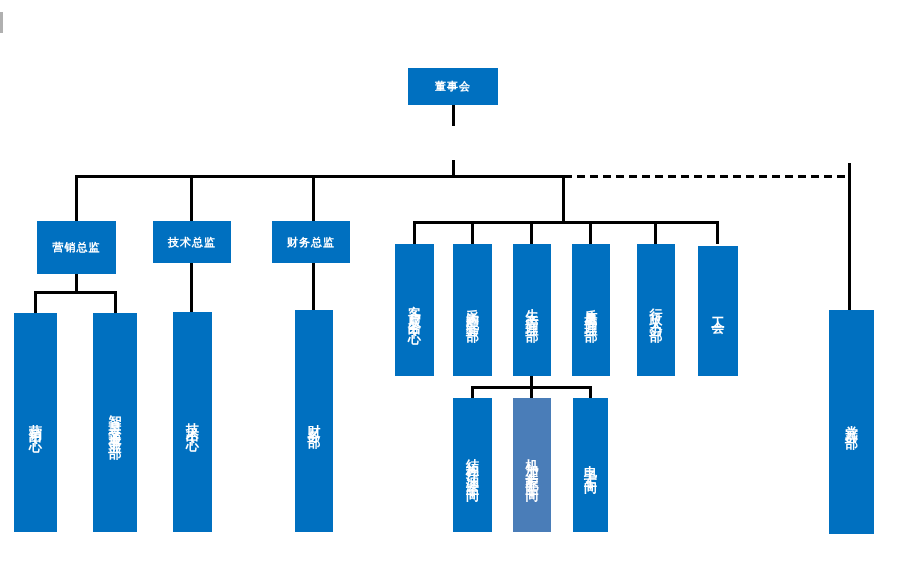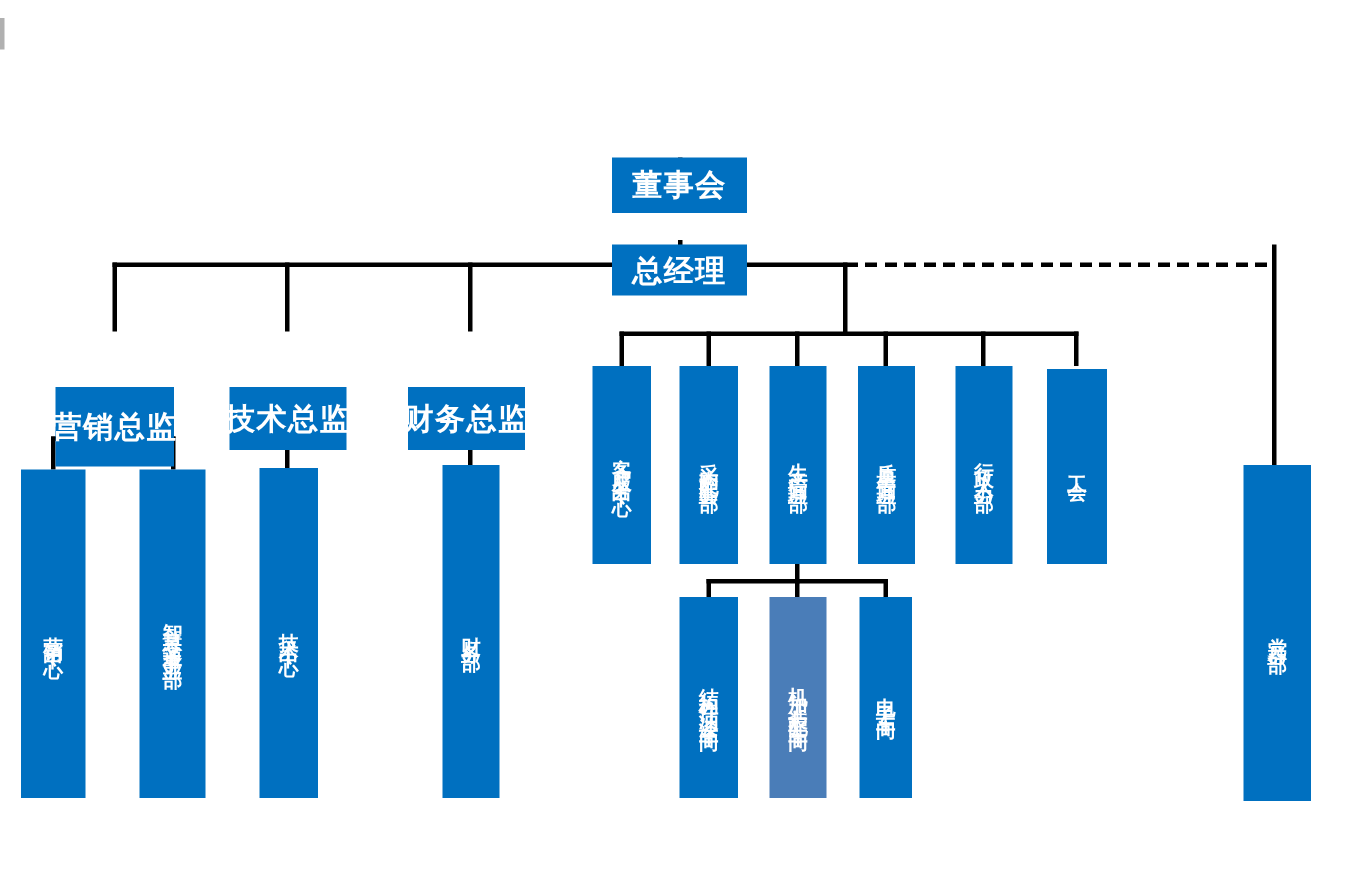--- a/index.html
+++ b/index.html
@@ -16,24 +16,23 @@
     background: var(--primary, #0070c0);
     color: #ffffff;
     font-weight: bold;
     display: flex;
     align-items: center;
     justify-content: center;
     box-sizing: border-box;
     text-align: center;
   }
   .node.h {
-    font-size: 20px;
+    font-size: 11px;
     letter-spacing: 1px;
     white-space: nowrap;
-    margin-top: 37px;
   }
   .node.v {
     writing-mode: vertical-rl;
     text-orientation: upright;
     font-size: 13px;
     letter-spacing: 5px;
     line-height: 1;
   }
   .node.muted { background: var(--muted, #4a7db8); }
   .lh { position: absolute; height: 3px; background: var(--line, #000); }
@@ -80,21 +79,20 @@
   <div class="lv" style="left:190px;top:263px;height:49px;"></div>
   <div class="lv" style="left:312px;top:263px;height:47px;"></div>
 
   <div class="lv" style="left:530px;top:376px;height:13px;"></div>
   <div class="lh" style="left:471px;top:386px;width:121px;"></div>
   <div class="lv" style="left:471px;top:386px;height:12px;"></div>
   <div class="lv" style="left:530px;top:386px;height:12px;"></div>
   <div class="lv" style="left:589px;top:386px;height:12px;"></div>
 
   <div class="node h" style="left:408px;top:68px;width:90px;height:37px;">董事会</div>
-  <div class="node h" style="left:408px;top:126px;width:90px;height:34px;">总经理</div>
 
   <div class="node h" style="left:37px;top:221px;width:79px;height:53px;">营销总监</div>
   <div class="node h" style="left:153px;top:221px;width:78px;height:42px;">技术总监</div>
   <div class="node h" style="left:272px;top:221px;width:78px;height:42px;">财务总监</div>
 
   <div class="node v" style="left:395px;top:244px;width:39px;height:132px;">客户服务中心</div>
   <div class="node v" style="left:453px;top:244px;width:39px;height:132px;">采购配套部</div>
   <div class="node v" style="left:513px;top:244px;width:38px;height:132px;">生产管理部</div>
   <div class="node v" style="left:572px;top:244px;width:38px;height:132px;">质量管理部</div>
   <div class="node v" style="left:637px;top:244px;width:38px;height:132px;">行政人力部</div>

